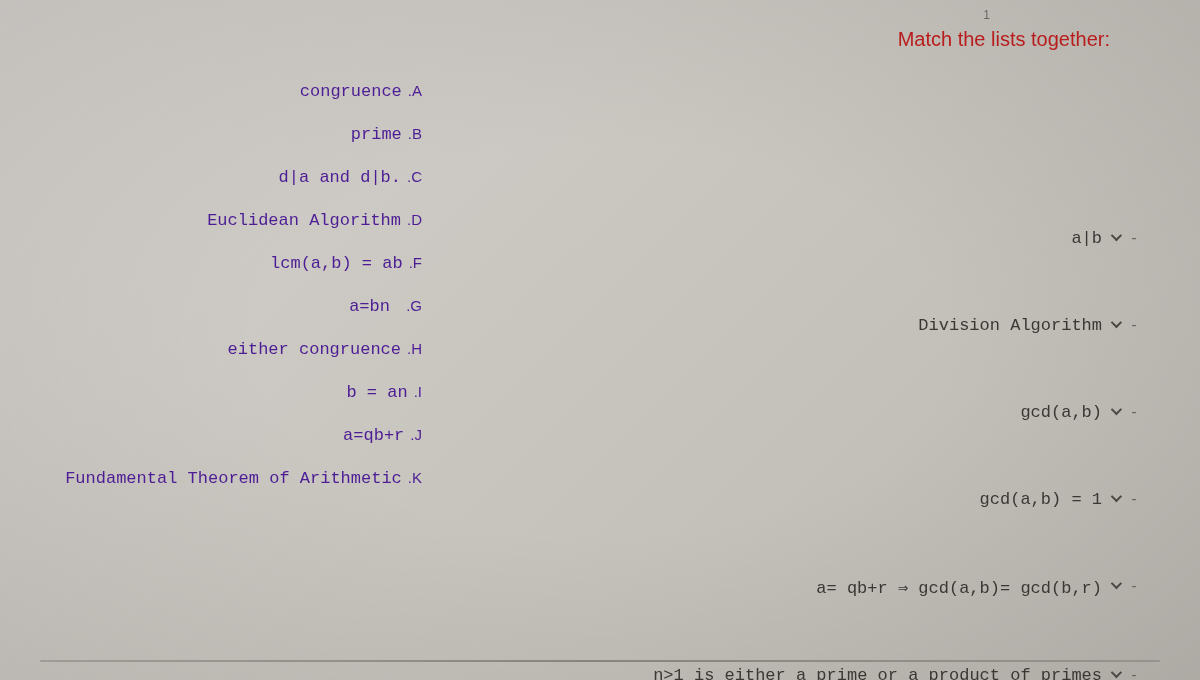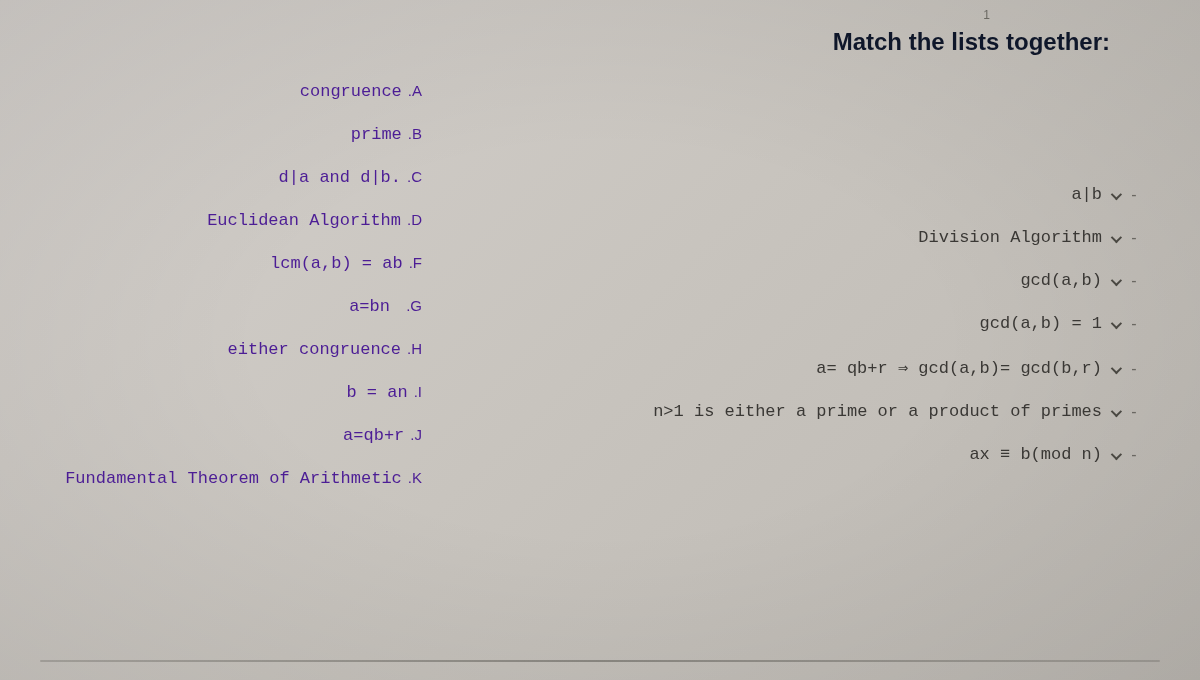--- a/index.html
+++ b/index.html
@@ -20,23 +20,23 @@
       position: absolute;
       top: 8px;
       right: 210px;
       font-size: 12px;
       color: #6a6862;
     }
     .header {
       position: absolute;
       top: 28px;
       right: 90px;
-      font-size: 24px;
-      font-weight: 700;
-      color: #0f172a;
+      font-size: 20px;
+      font-weight: 400;
+      color: #b91c1c;
     }
     .left-list {
       position: absolute;
       top: 82px;
       left: 0;
       width: 430px;
       display: flex;
       flex-direction: column;
       gap: 24px;
     }
@@ -57,24 +57,25 @@
       top: 185px;
       right: 60px;
       width: 560px;
       display: flex;
       flex-direction: column;
       gap: 24px;
     }
     .right-item {
       display: flex;
       justify-content: flex-end;
-      align-items: flex-end;
+      align-items: flex-start;
       gap: 4px;
       font-size: 17px;
       color: #3a3835;
+      margin-top: 44px;
     }
     .right-text {
       font-family: 'Consolas', 'Courier New', monospace;
     }
     .dropdown {
       display: inline-flex;
       align-items: center;
       justify-content: center;
       width: 18px;
       height: 16px;

